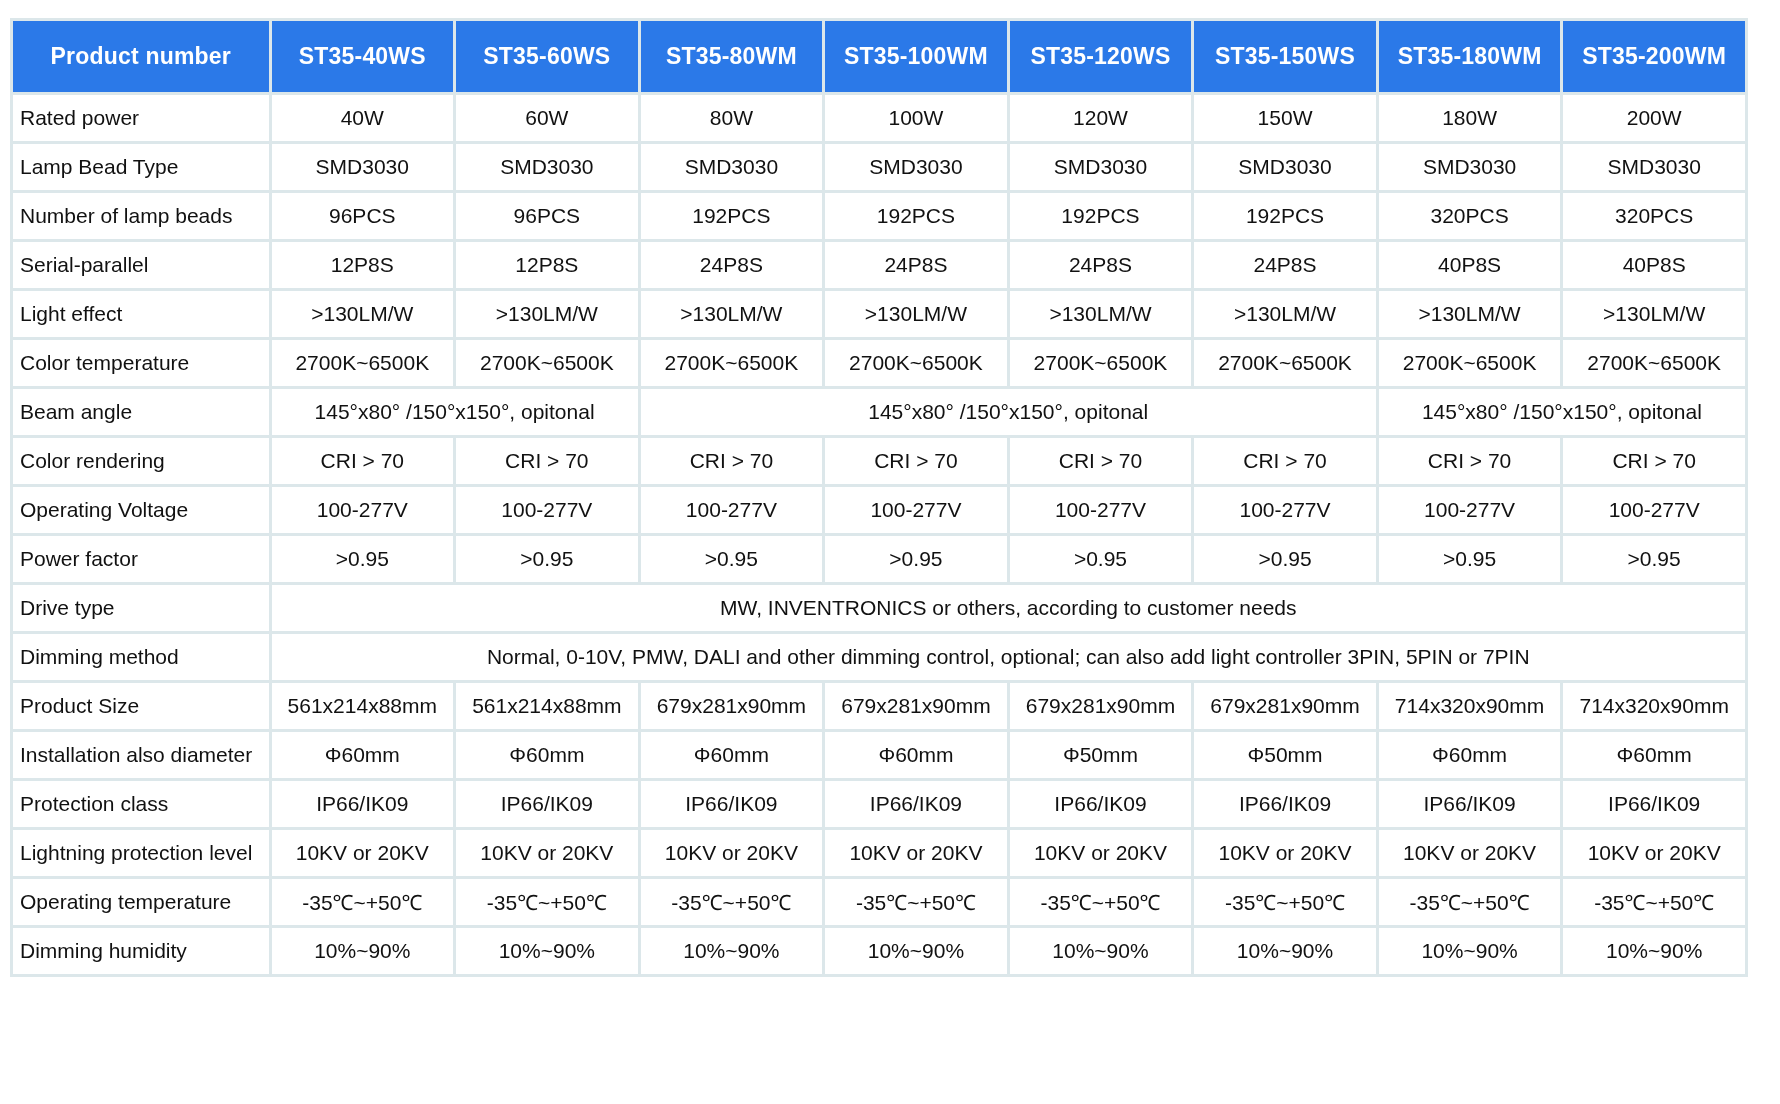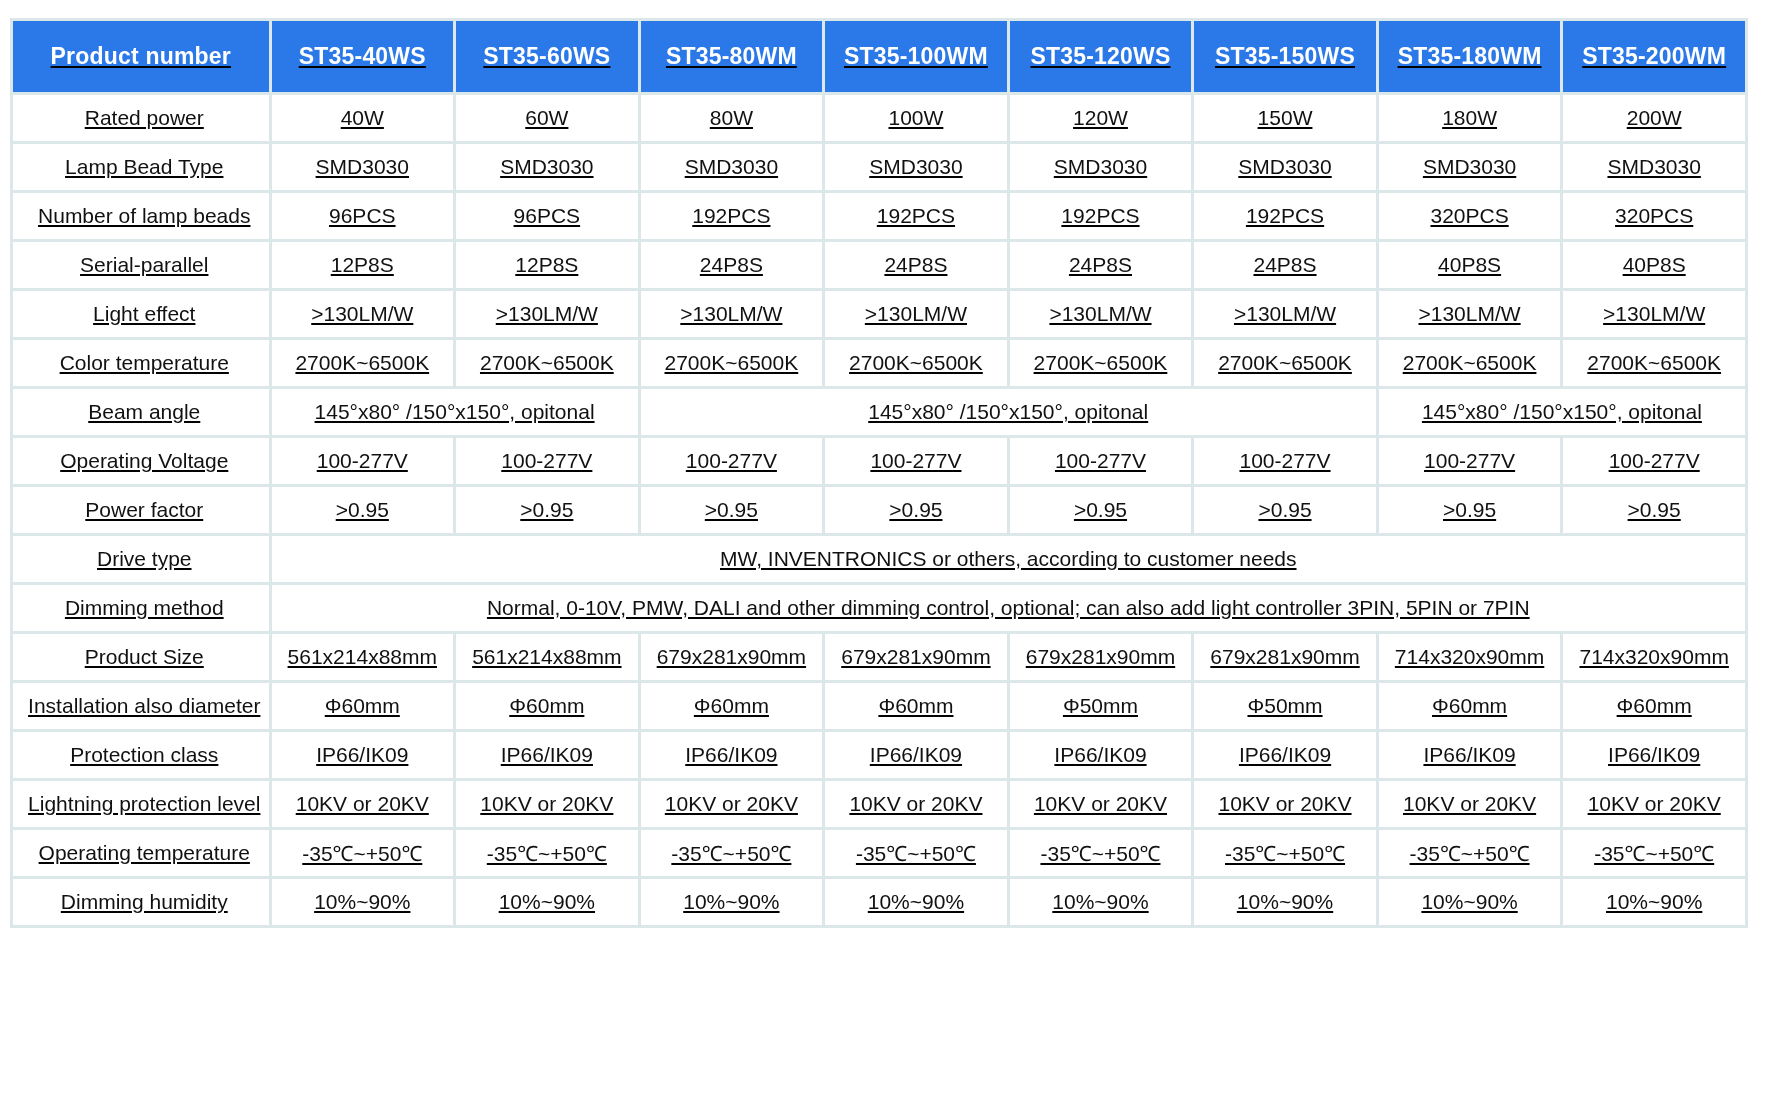--- a/index.html
+++ b/index.html
@@ -8,21 +8,20 @@
     height: 1104px;
     background: #ffffff;
     font-family: "Liberation Sans", sans-serif;
     overflow: hidden;
   }
   .table-wrap {
     position: absolute;
     left: 10px;
     top: 18px;
     width: 1738px;
-    text-decoration: underline;
   }
   table.spec {
     width: 100%;
     border-collapse: collapse;
     table-layout: fixed;
     background: var(--body-bg, #ffffff);
   }
   table.spec col.label-col { width: 14.9%; }
   table.spec col.data-col  { width: 10.6375%; }
   table.spec th, table.spec td {
@@ -40,21 +39,21 @@
     font-weight: bold;
     letter-spacing: 0.2px;
   }
   table.spec tbody td {
     height: 49px;
     font-size: 21px;
     color: var(--body-text, #111111);
     background: #ffffff;
   }
   table.spec tbody td.label {
-    text-align: center;
+    text-align: left;
     padding-left: 7px;
   }
 </style>
 </head>
 <body style="--header-bg: #2b79e8; --header-text: #ffffff; --border-color: #dce7ea; --body-text: #111111;">
 
 <div class="table-wrap">
   <table class="spec">
     <colgroup>
       <col class="label-col">
@@ -147,20 +146,31 @@
           <td>2700K~6500K</td>
           <td>2700K~6500K</td>
         </tr>
         <tr>
           <td class="label">Beam angle</td>
           <td colspan="2">145°x80° /150°x150°, opitonal</td>
           <td colspan="4">145°x80° /150°x150°, opitonal</td>
           <td colspan="2">145°x80° /150°x150°, opitonal</td>
         </tr>
         <tr>
+          <td class="label">Color rendering</td>
+          <td>CRI &gt; 70</td>
+          <td>CRI &gt; 70</td>
+          <td>CRI &gt; 70</td>
+          <td>CRI &gt; 70</td>
+          <td>CRI &gt; 70</td>
+          <td>CRI &gt; 70</td>
+          <td>CRI &gt; 70</td>
+          <td>CRI &gt; 70</td>
+        </tr>
+        <tr>
           <td class="label">Operating Voltage</td>
           <td>100-277V</td>
           <td>100-277V</td>
           <td>100-277V</td>
           <td>100-277V</td>
           <td>100-277V</td>
           <td>100-277V</td>
           <td>100-277V</td>
           <td>100-277V</td>
         </tr>

